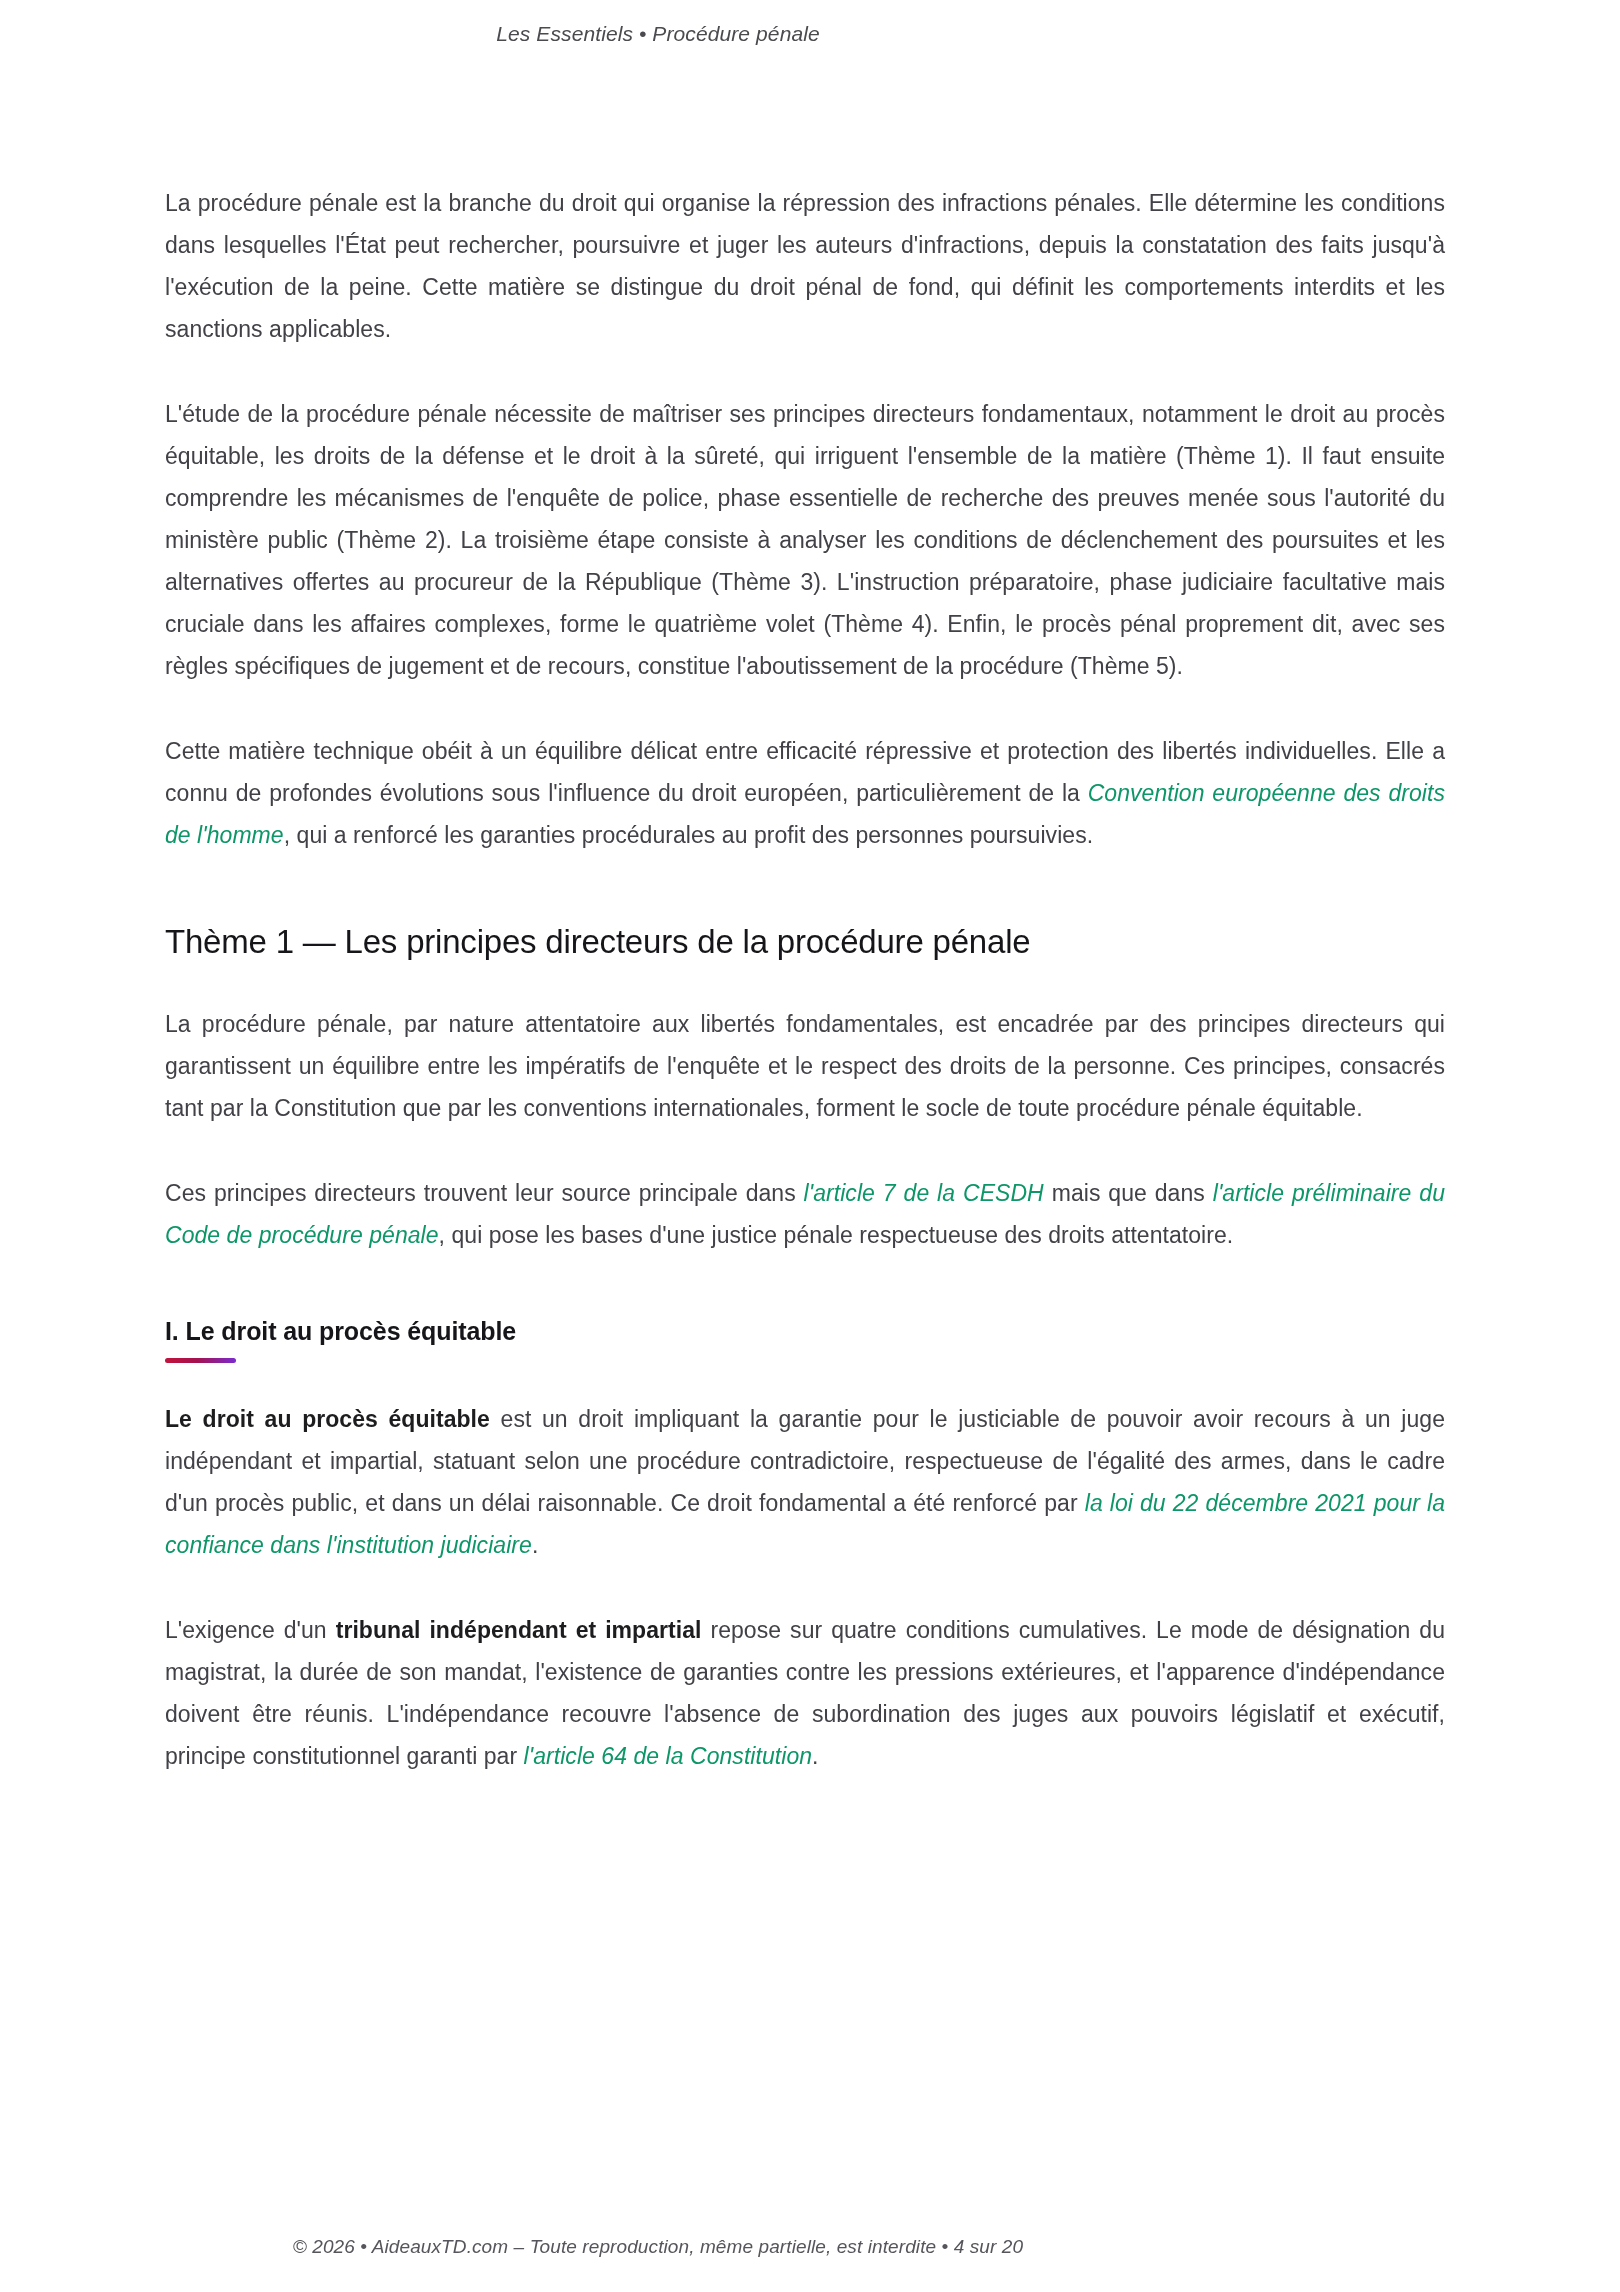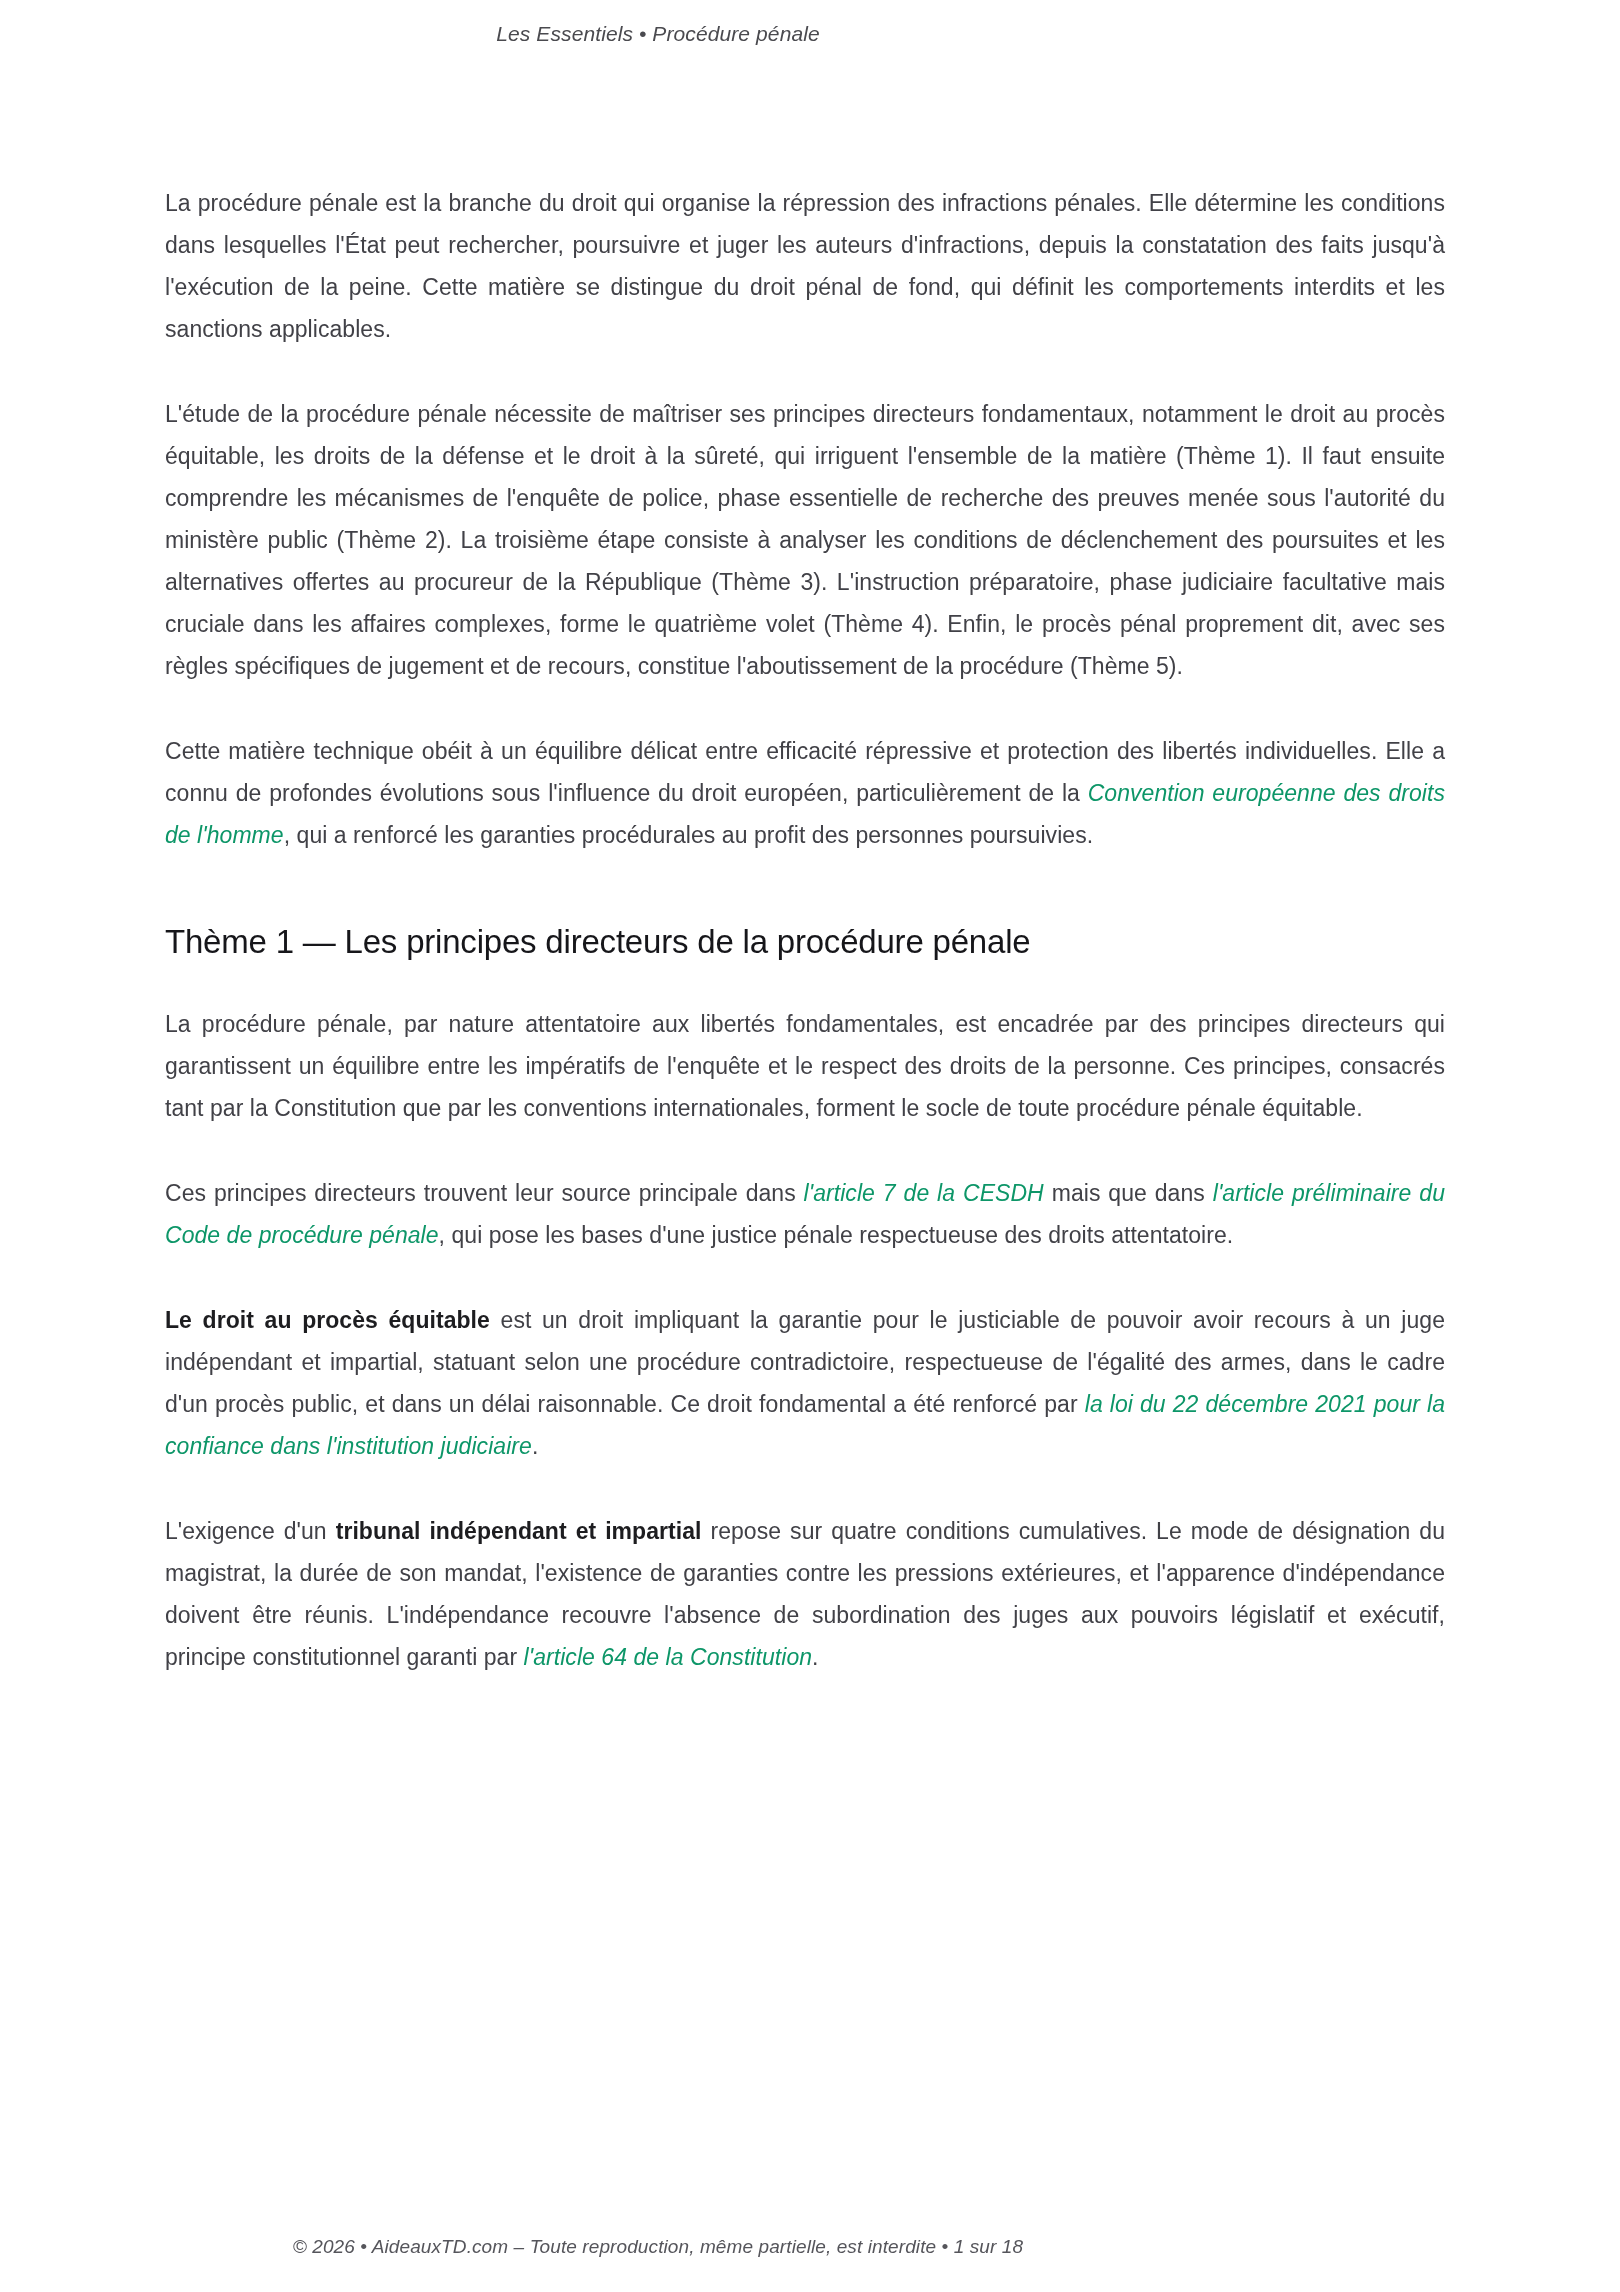--- a/index.html
+++ b/index.html
@@ -117,23 +117,27 @@
     <p class="para"><span>L'étude de la procédure pénale nécessite de maîtriser ses principes directeurs fondamentaux, notamment le droit au procès équitable, les droits de la défense et le droit à la sûreté, qui irriguent l'ensemble de la matière (Thème 1). Il faut ensuite comprendre les mécanismes de l'enquête de police, phase essentielle de recherche des preuves menée sous l'autorité du ministère public (Thème 2). La troisième étape consiste à analyser les conditions de déclenchement des poursuites et les alternatives offertes au procureur de la République (Thème 3). L'instruction préparatoire, phase judiciaire facultative mais cruciale dans les affaires complexes, forme le quatrième volet (Thème 4). Enfin, le procès pénal proprement dit, avec ses règles spécifiques de jugement et de recours, constitue l'aboutissement de la procédure (Thème 5).</span></p>
 
     <p class="para"><span>Cette matière technique obéit à un équilibre délicat entre efficacité répressive et protection des libertés individuelles. Elle a connu de profondes évolutions sous l'influence du droit européen, particulièrement de la </span><span class="lnk">Convention européenne des droits de l'homme</span><span>, qui a renforcé les garanties procédurales au profit des personnes poursuivies.</span></p>
 
     <h2 class="theme">Thème 1 — Les principes directeurs de la procédure pénale</h2>
 
     <p class="para"><span>La procédure pénale, par nature attentatoire aux libertés fondamentales, est encadrée par des principes directeurs qui garantissent un équilibre entre les impératifs de l'enquête et le respect des droits de la personne. Ces principes, consacrés tant par la Constitution que par les conventions internationales, forment le socle de toute procédure pénale équitable.</span></p>
 
     <p class="para"><span>Ces principes directeurs trouvent leur source principale dans </span><span class="lnk">l'article 7 de la CESDH</span><span> mais que dans </span><span class="lnk">l'article préliminaire du Code de procédure pénale</span><span>, qui pose les bases d'une justice pénale respectueuse des droits attentatoire.</span></p>
 
+    <div class="sub-wrap">
+      <h3 class="sub">I. Le droit au procès équitable</h3>
+      <div class="accent-bar"></div>
+    </div>
 
     <p class="para"><span class="bold">Le droit au procès équitable</span><span> est un droit impliquant la garantie pour le justiciable de pouvoir avoir recours à un juge indépendant et impartial, statuant selon une procédure contradictoire, respectueuse de l'égalité des armes, dans le cadre d'un procès public, et dans un délai raisonnable. Ce droit fondamental a été renforcé par </span><span class="lnk">la loi du 22 décembre 2021 pour la confiance dans l'institution judiciaire</span><span>.</span></p>
 
     <p class="para"><span>L'exigence d'un </span><span class="bold">tribunal indépendant et impartial</span><span> repose sur quatre conditions cumulatives. Le mode de désignation du magistrat, la durée de son mandat, l'existence de garanties contre les pressions extérieures, et l'apparence d'indépendance doivent être réunis. L'indépendance recouvre l'absence de subordination des juges aux pouvoirs législatif et exécutif, principe constitutionnel garanti par </span><span class="lnk">l'article 64 de la Constitution</span><span>.</span></p>
 
   </div>
 
-  <div class="run-foot">© 2026 • AideauxTD.com – Toute reproduction, même partielle, est interdite • 1 sur 18</div>
+  <div class="run-foot">© 2026 • AideauxTD.com – Toute reproduction, même partielle, est interdite • 4 sur 20</div>
 
 </div>
 
 
 </body></html>

